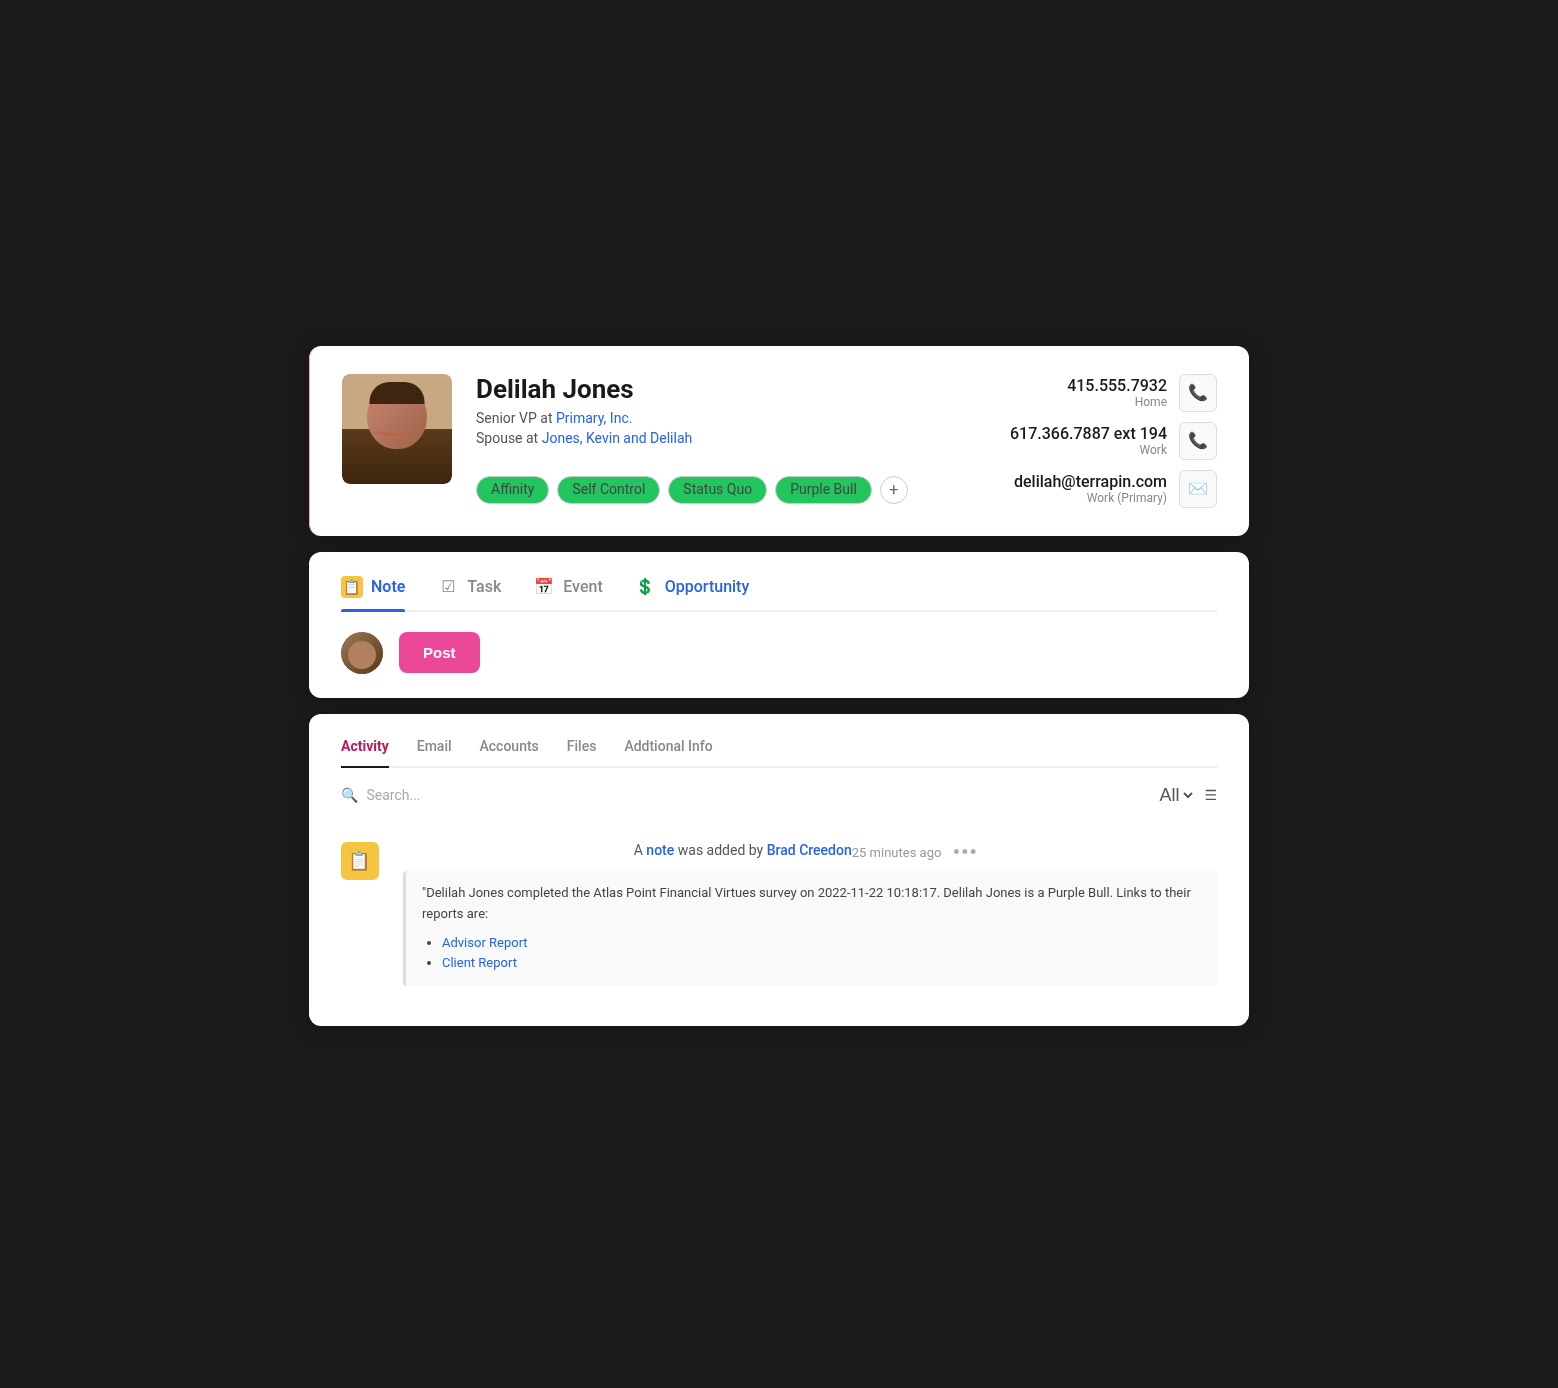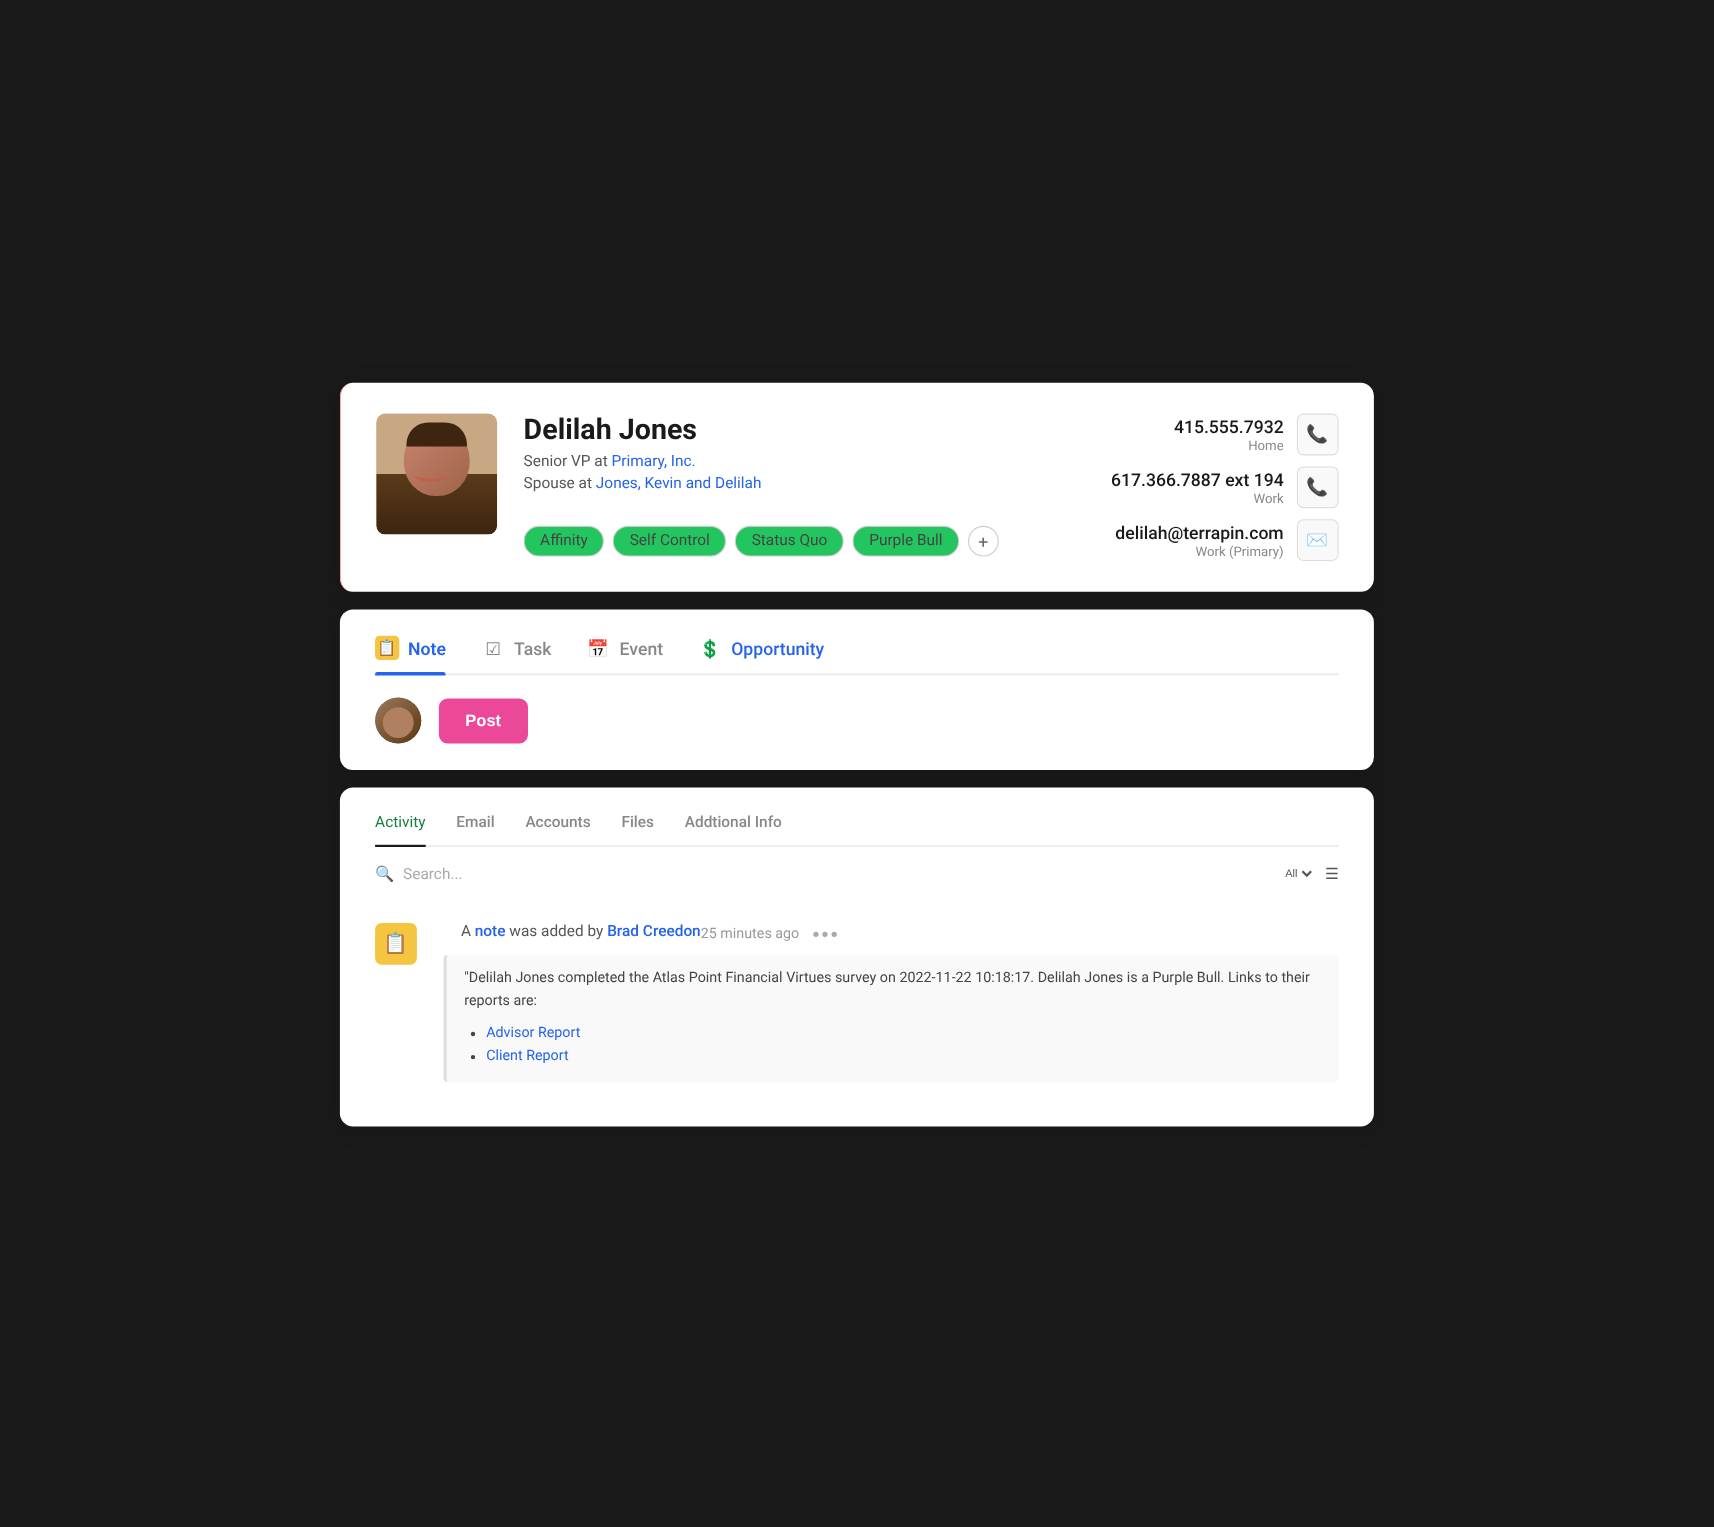--- a/index.html
+++ b/index.html
@@ -219,22 +219,22 @@
     }
     .activity-tab {
       padding-bottom: 12px;
       font-size: 14px;
       font-weight: 500;
       color: #888;
       cursor: pointer;
       position: relative;
     }
     .activity-tab.active {
-      color: #15803d;
-      font-weight: 400;
+      color: #be185d;
+      font-weight: 700;
     }
     .activity-tab.active::after {
       content: '';
       position: absolute;
       bottom: -2px;
       left: 0;
       right: 0;
       height: 2px;
       background: #1a1a1a;
     }
@@ -257,21 +257,21 @@
     .filter-row {
       display: flex;
       align-items: center;
       gap: 8px;
       color: #555;
       font-size: 14px;
     }
     .all-select {
       border: none;
       background: transparent;
-      font-size: 10px;
+      font-size: 18px;
       color: #555;
       cursor: pointer;
     }
     
     .activity-item {
       display: flex;
       gap: 16px;
       padding: 16px 0;
     }
     .activity-icon {
@@ -283,24 +283,23 @@
       align-items: center;
       justify-content: center;
       font-size: 18px;
       flex-shrink: 0;
     }
     .activity-content {
       flex: 1;
     }
     .activity-header {
       display: flex;
-      justify-content: flex-start;
+      justify-content: center;
       align-items: flex-start;
       margin-bottom: 8px;
-      margin-left: 24px;
     }
     .activity-title {
       font-size: 14px;
       color: #555;
     }
     .activity-title a, .activity-title .link {
       color: #2563eb;
       text-decoration: none;
       font-weight: 500;
     }

